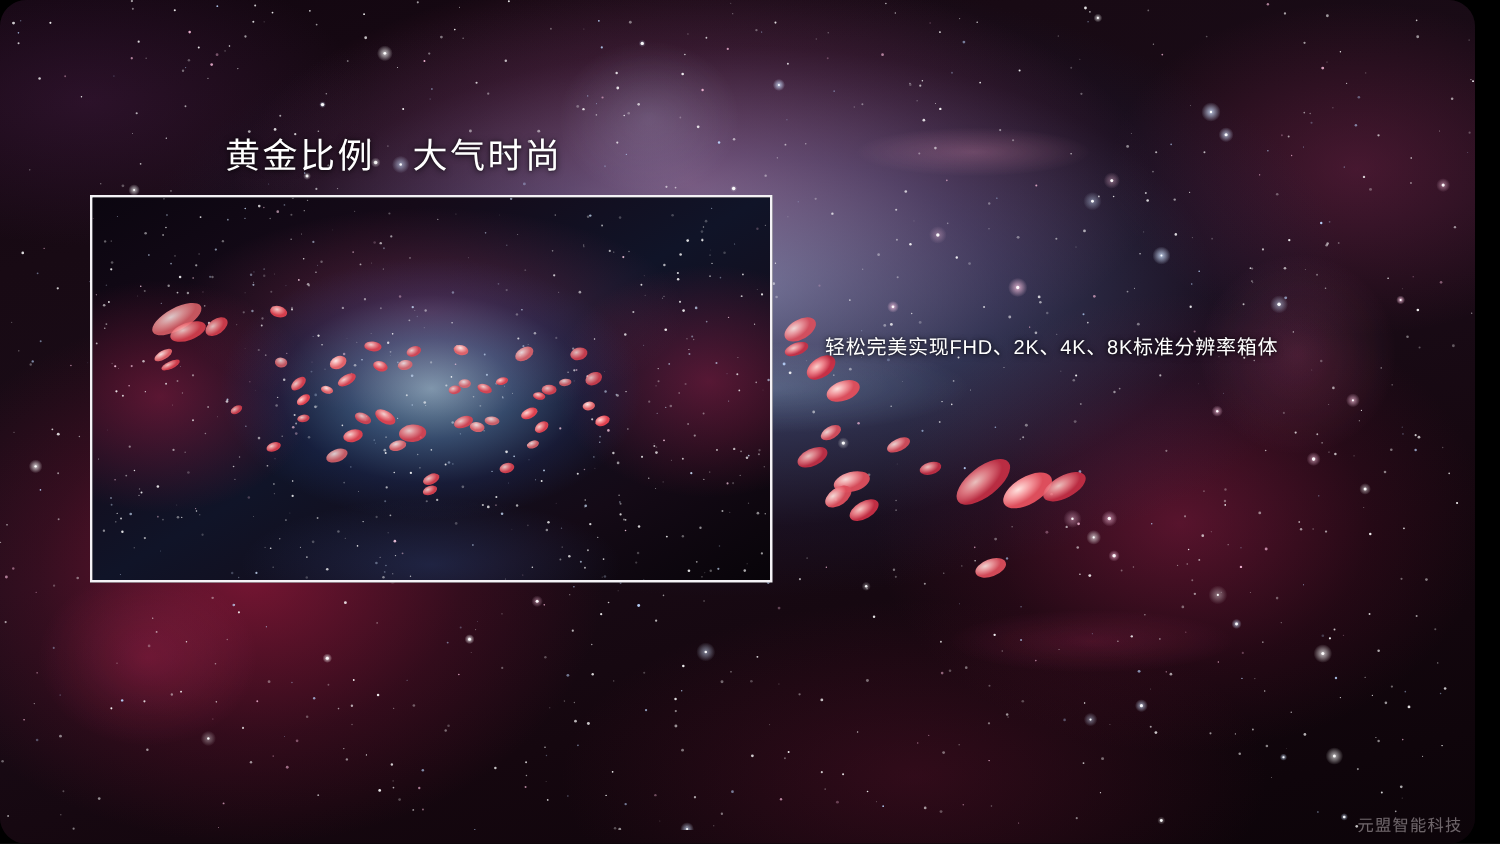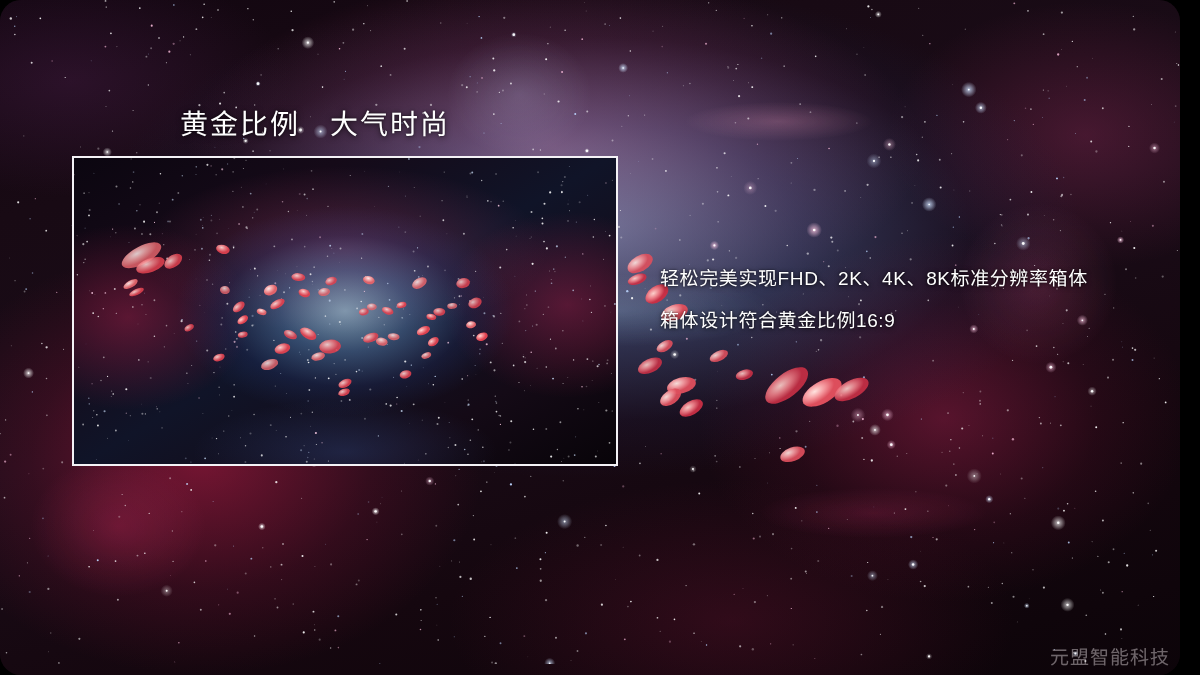--- a/index.html
+++ b/index.html
@@ -103,33 +103,33 @@
     text-shadow: 0 1px 6px rgba(0,0,0,0.75), 0 0 2px rgba(0,0,0,0.6);
   }
 
   .body-text {
     position: absolute;
     left: 660px;
     top: 258px;
     width: 520px;
   }
   .body-line {
-    font-size: 19px;
+    font-size: 16px;
     line-height: 42px;
     color: #ffffff;
     letter-spacing: 0.6px;
     white-space: pre;
     text-shadow: 0 1px 5px rgba(0,0,0,0.78), 0 0 2px rgba(0,0,0,0.55);
   }
 
   .watermark {
     position: absolute;
     right: 10px;
     bottom: 6px;
-    font-size: 19px;
+    font-size: 13px;
     letter-spacing: 1px;
     color: rgba(225,216,220,0.46);
     white-space: pre;
   }
 </style>
 </head>
 <body>
 
 <div class="slide">
 
@@ -1805,18 +1805,17 @@
         <ellipse cx="0" cy="0" rx="10" ry="5" fill="url(#bigPetalA)" opacity="0.90" transform="translate(731,362) rotate(-25)"></ellipse>
         <ellipse cx="0" cy="0" rx="10" ry="5" fill="url(#bigPetalB)" opacity="0.93" transform="translate(648,284) rotate(-20)"></ellipse>
         <ellipse cx="0" cy="0" rx="9" ry="5" fill="url(#bigPetalA)" opacity="0.91" transform="translate(676,352) rotate(-30)"></ellipse>
       </g>
   </svg>
 
   <div class="title">黄金比例　大气时尚</div>
 
   <div class="body-text">
     <div class="body-line">轻松完美实现FHD、2K、4K、8K标准分辨率箱体</div>
-    <div class="body-line">箱体设计符合黄金比例16:9</div>
   </div>
 
   <div class="watermark">元盟智能科技</div>
 
 </div>
 
 </body></html>

